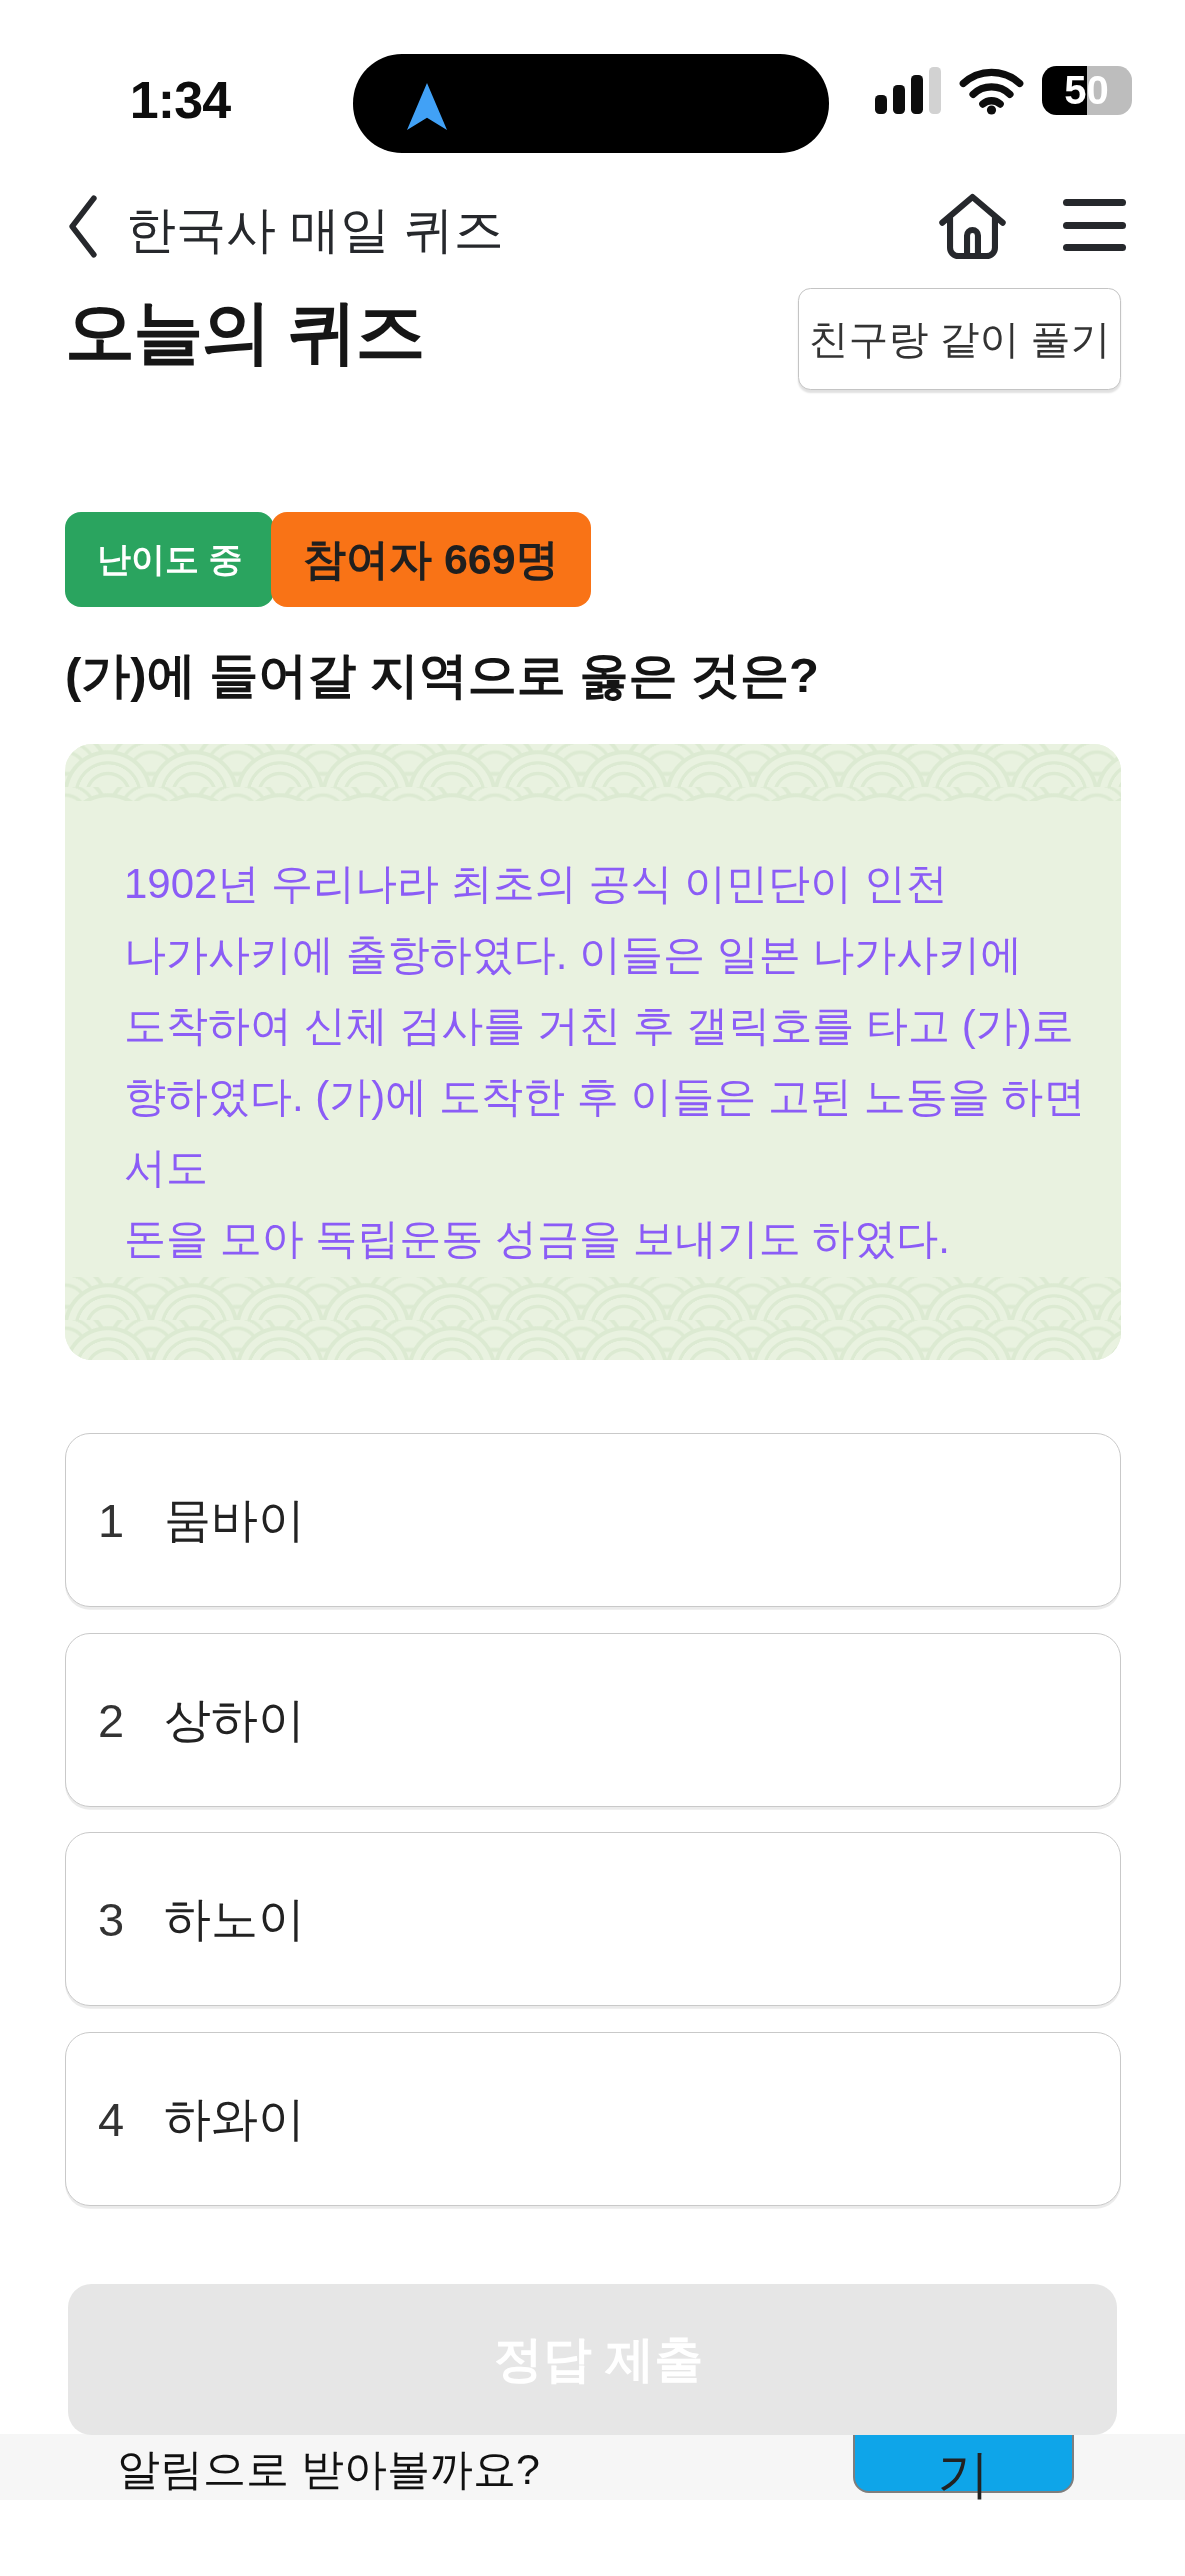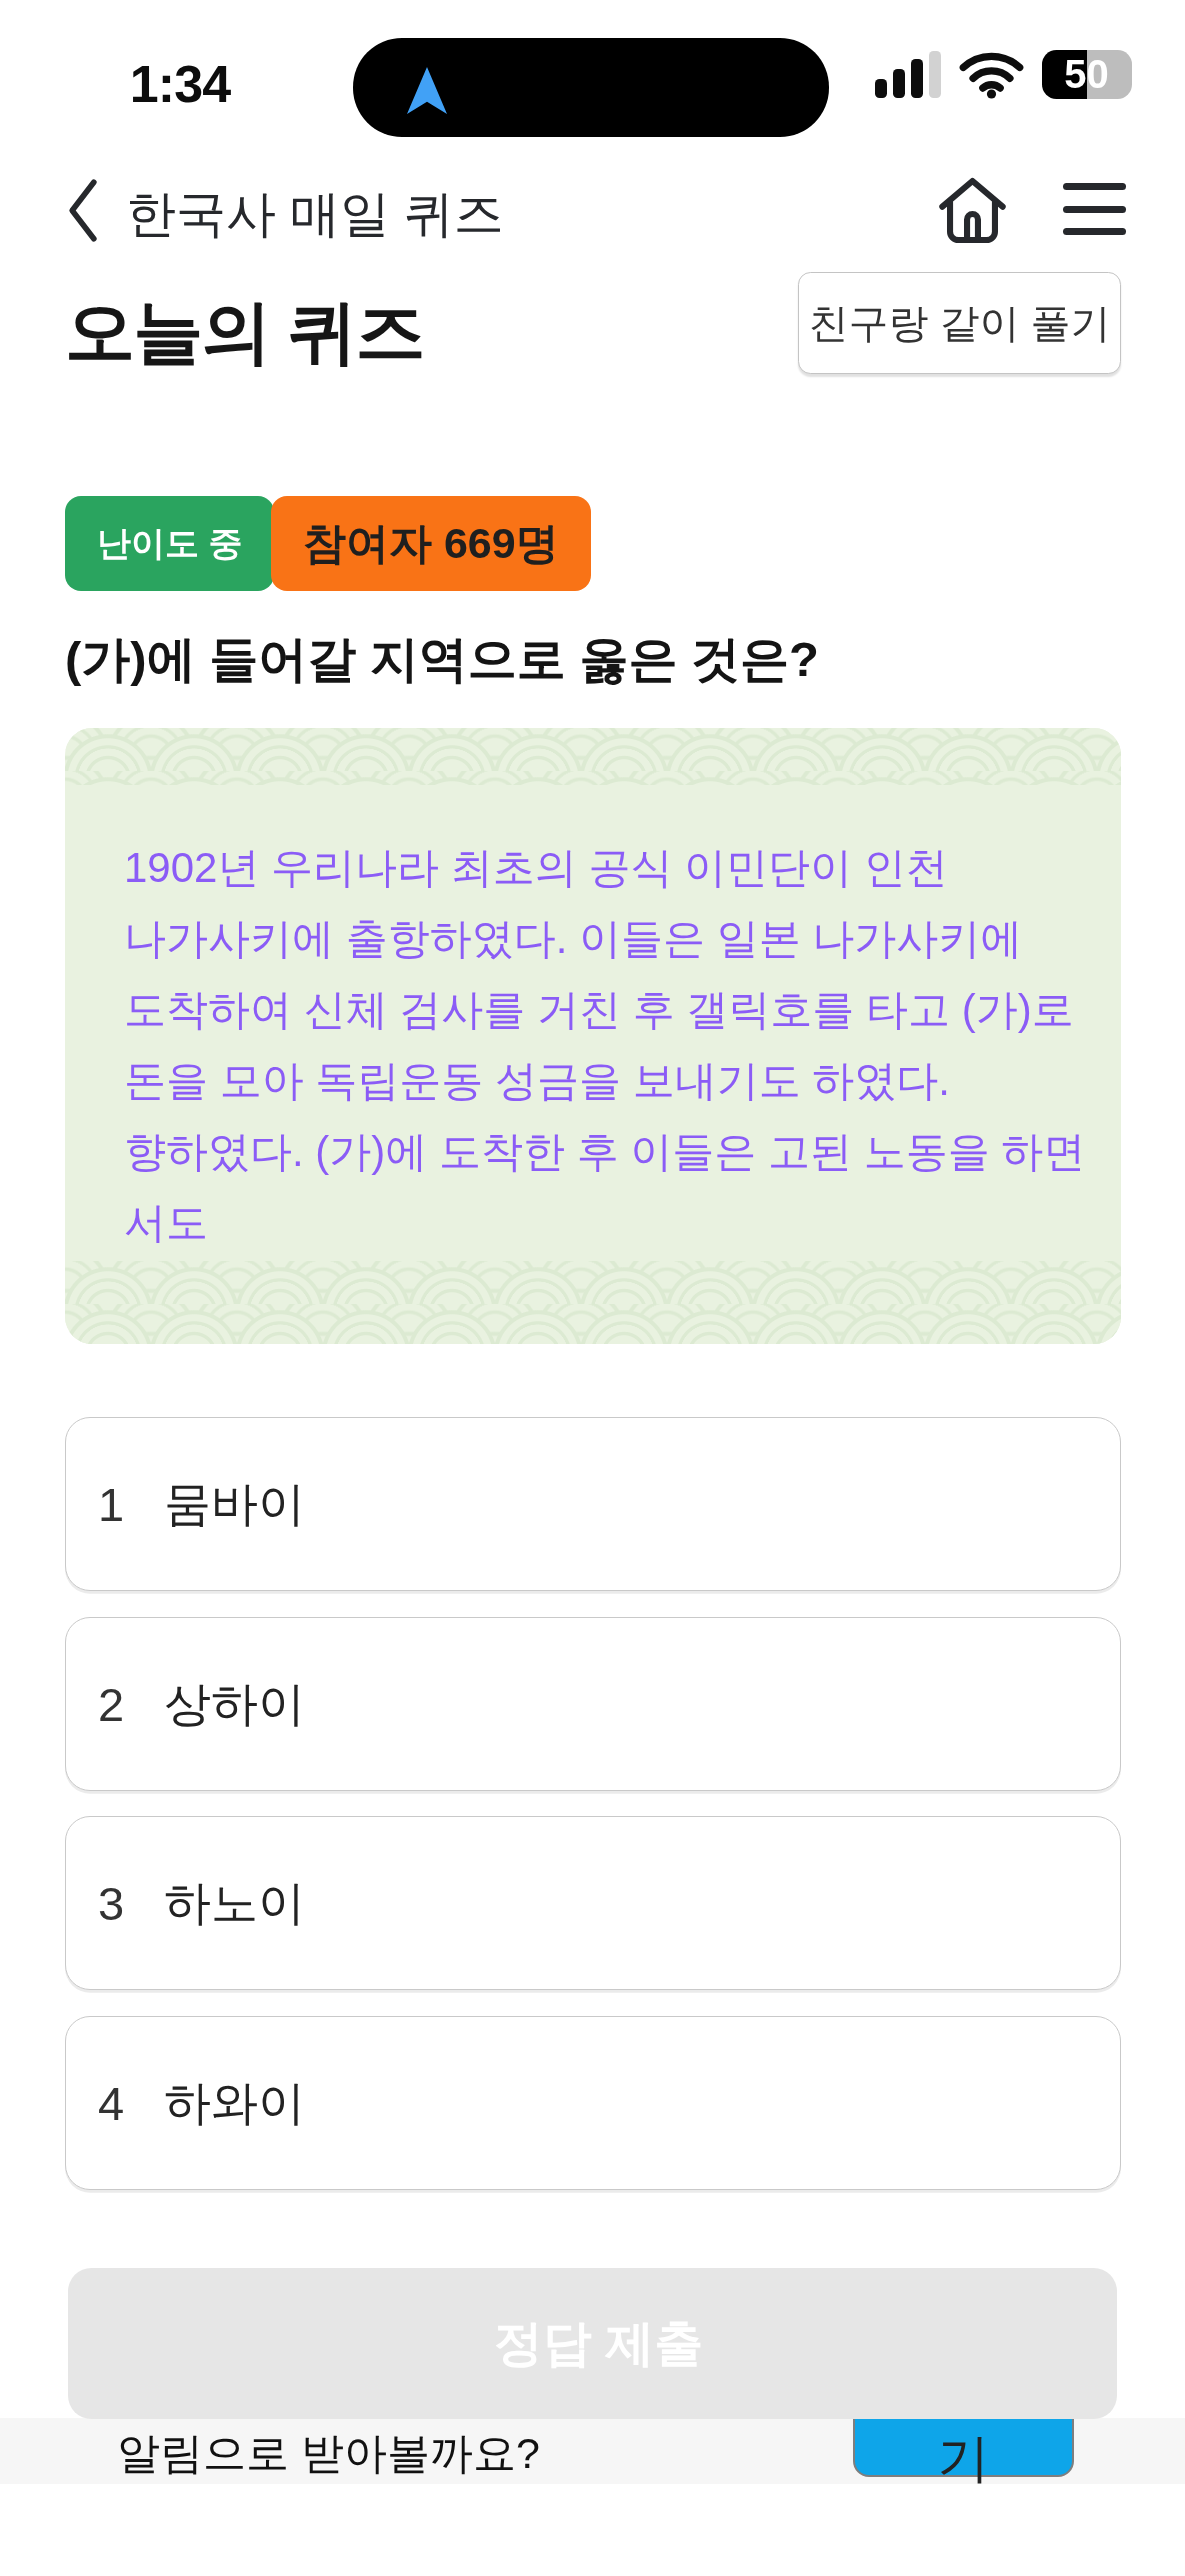--- a/index.html
+++ b/index.html
@@ -2,21 +2,21 @@
 <html style="font-size:14.4px"><head>
 <meta charset="utf-8">
 <style>
   html,body{margin:0;padding:0;}
   body{
     width:1186px;height:2576px;position:relative;overflow:hidden;
     background:#ffffff;
     font-family:"Liberation Sans","DejaVu Sans",sans-serif;
     color:#1b1b1b;
   }
-  .abs{position:absolute;}
+  .abs{position:absolute;margin-top:16px;}
 
   
   .time{left:90px;top:54px;width:180px;text-align:center;
         font-size:52px;font-weight:700;color:#0d0d0d;letter-spacing:-0.9px;}
   .island{left:353px;top:38px;width:476px;height:99px;border-radius:49px;background:#000;}
   .nav-arrow{left:54px;top:29px;width:40px;height:47px;background:#41a1f6;
              clip-path:polygon(50% 0%,100% 100%,50% 74%,0% 100%);position:absolute;}
   .status-right{right:59px;top:50px;display:flex;align-items:center;gap:18px;}
   .sigbars{display:flex;align-items:flex-end;gap:6.3px;height:47px;}
   .sigbars i{display:block;width:11.7px;border-radius:4.5px;background:#0d0d0d;}
@@ -148,22 +148,22 @@
 
 <div class="abs question">(가)에 들어갈 지역으로 옳은 것은?</div>
 
 <div class="abs passage" style="background: rgb(233, 242, 224);">
   <div class="wave wave-top" style="background-image: radial-gradient(circle at 50% 118%, rgb(233, 242, 224) 19px, rgb(220, 234, 210) 20px, rgb(220, 234, 210) 22.5px, rgb(233, 242, 224) 23.4px, rgb(233, 242, 224) 30px, rgb(220, 234, 210) 30.5px, rgb(220, 234, 210) 33px, rgb(233, 242, 224) 34px, rgb(233, 242, 224) 40px, rgb(220, 234, 210) 41px, rgb(220, 234, 210) 44px, rgba(0, 0, 0, 0) 45px), radial-gradient(circle at 50% 118%, rgb(233, 242, 224) 19px, rgb(220, 234, 210) 20px, rgb(220, 234, 210) 22.5px, rgb(233, 242, 224) 23.4px, rgb(233, 242, 224) 30px, rgb(220, 234, 210) 30.5px, rgb(220, 234, 210) 33px, rgb(233, 242, 224) 34px, rgb(233, 242, 224) 40px, rgb(220, 234, 210) 41px, rgb(220, 234, 210) 44px, rgba(0, 0, 0, 0) 45px);"></div>
   <div class="wave wave-bottom" style="background-image: radial-gradient(circle at 50% 118%, rgb(233, 242, 224) 19px, rgb(220, 234, 210) 20px, rgb(220, 234, 210) 22.5px, rgb(233, 242, 224) 23.4px, rgb(233, 242, 224) 30px, rgb(220, 234, 210) 30.5px, rgb(220, 234, 210) 33px, rgb(233, 242, 224) 34px, rgb(233, 242, 224) 40px, rgb(220, 234, 210) 41px, rgb(220, 234, 210) 44px, rgba(0, 0, 0, 0) 45px), radial-gradient(circle at 50% 118%, rgb(233, 242, 224) 19px, rgb(220, 234, 210) 20px, rgb(220, 234, 210) 22.5px, rgb(233, 242, 224) 23.4px, rgb(233, 242, 224) 30px, rgb(220, 234, 210) 30.5px, rgb(220, 234, 210) 33px, rgb(233, 242, 224) 34px, rgb(233, 242, 224) 40px, rgb(220, 234, 210) 41px, rgb(220, 234, 210) 44px, rgba(0, 0, 0, 0) 45px);"></div>
   <div class="passage-text">
     <div>1902년 우리나라 최초의 공식 이민단이 인천</div>
     <div>나가사키에 출항하였다. 이들은 일본 나가사키에</div>
     <div>도착하여 신체 검사를 거친 후 갤릭호를 타고 (가)로</div>
+    <div>향하였다. (가)에 도착한 후 이들은 고된 노동을 하면서도</div>
     <div>돈을 모아 독립운동 성금을 보내기도 하였다.</div>
-    <div>향하였다. (가)에 도착한 후 이들은 고된 노동을 하면서도</div>
   </div>
 </div>
 
 <div class="abs opt opt1">
   <span class="num">1</span>
   <span class="lbl">뭄바이</span>
 </div>
 <div class="abs opt opt2">
   <span class="num">2</span>
   <span class="lbl">상하이</span>

